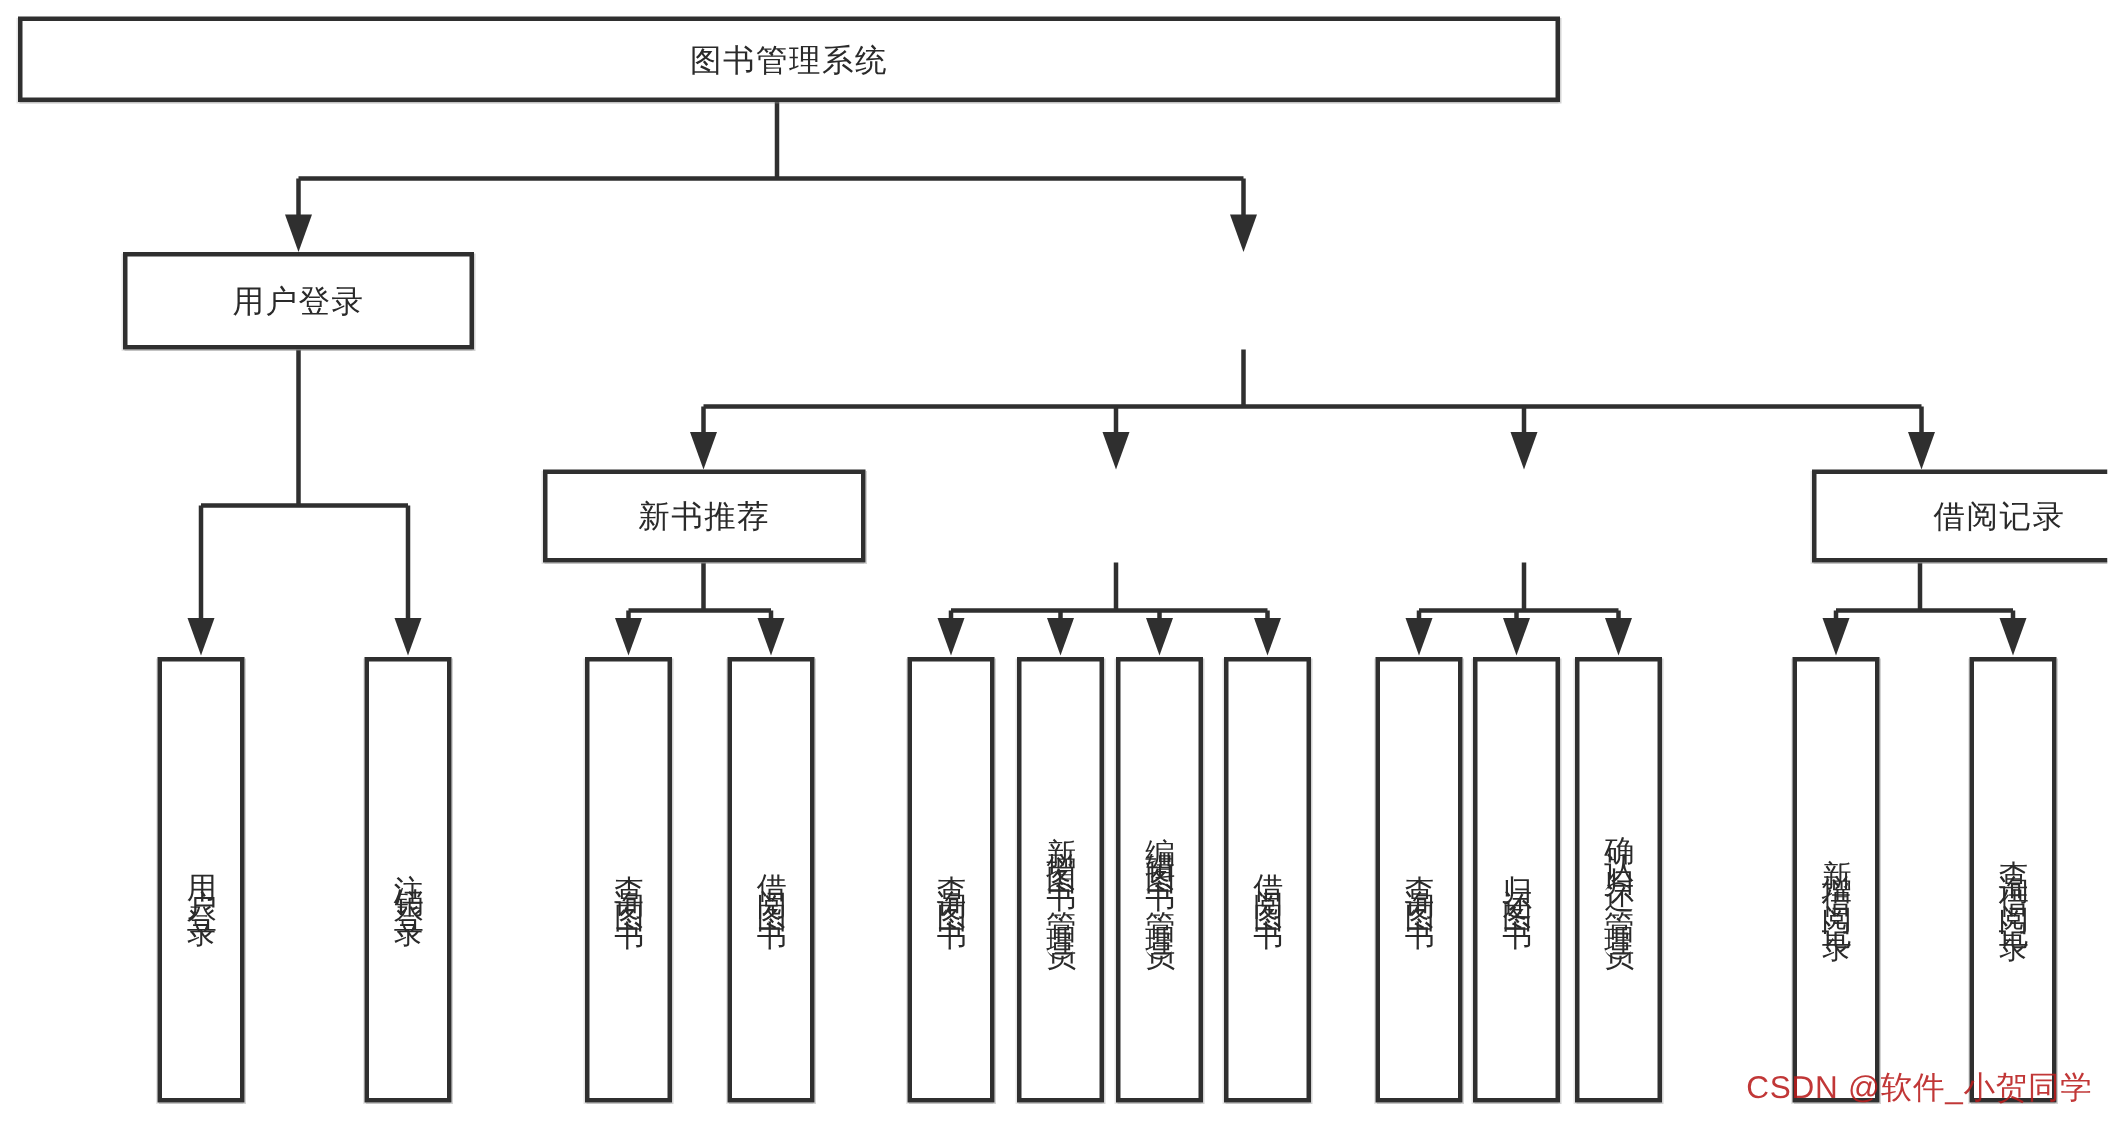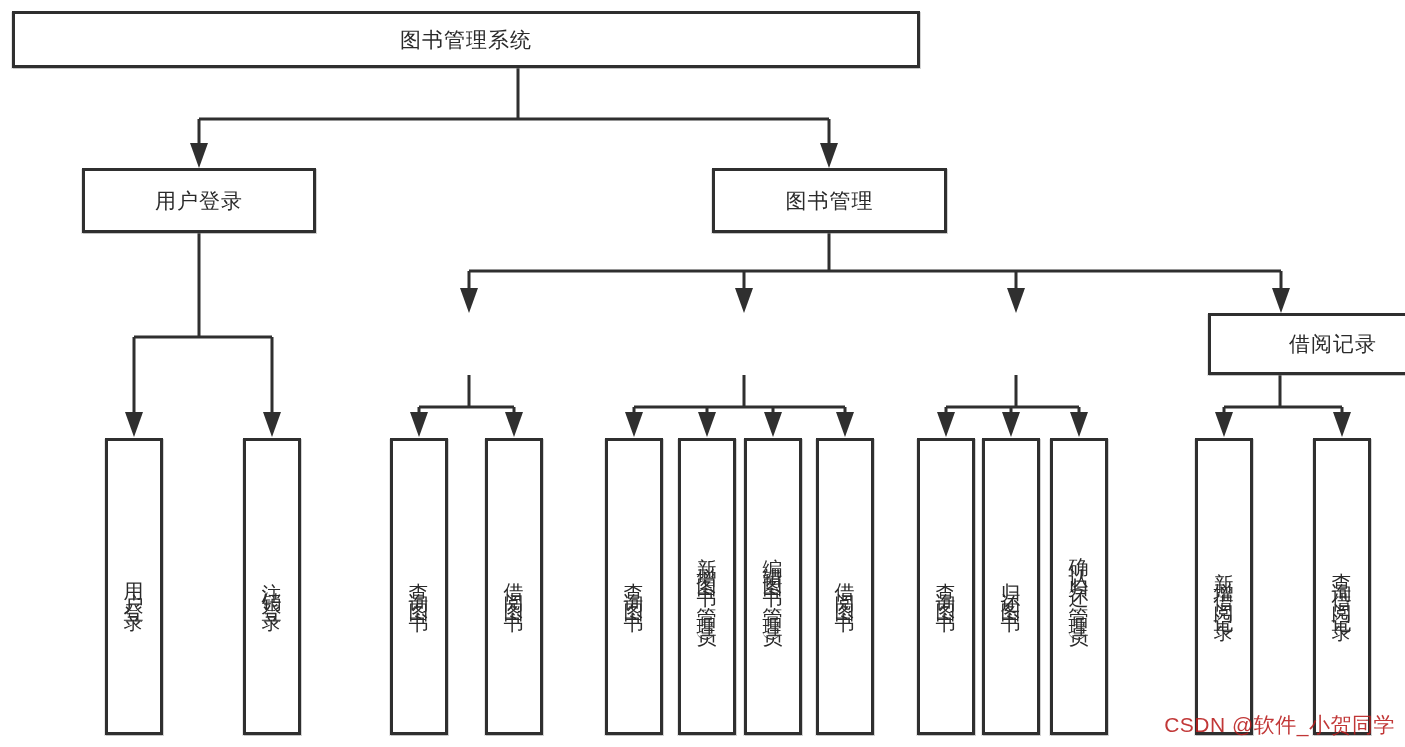--- a/index.html
+++ b/index.html
@@ -72,31 +72,31 @@
       <polygon points="764,412 782,412 773,437"></polygon>
       <polygon points="836,412 854,412 845,437"></polygon>
       <polygon points="937,412 955,412 946,437"></polygon>
       <polygon points="1002,412 1020,412 1011,437"></polygon>
       <polygon points="1070,412 1088,412 1079,437"></polygon>
       <polygon points="1215,412 1233,412 1224,437"></polygon>
       <polygon points="1333,412 1351,412 1342,437"></polygon>
     </g>
   </svg>
 
-  <div class="box" style="left:12px;top:11px;width:908px;height:57px;">
+  <div class="box" style="left:12px;top:11px;width:1028px;height:57px;">
     <span class="h-label">图书管理系统</span>
   </div>
 
   <div class="box" style="left:82px;top:168px;width:234px;height:65px;">
     <span class="h-label">用户登录</span>
   </div>
-  <div class="box" style="left:712px;top:168px;width:235px;height:65px;">
-    <span class="h-label">图书管理</span>
+
+  <div class="box" style="left:362px;top:313px;width:215px;height:62px;">
+    <span class="h-label">新书推荐</span>
   </div>
-
   <div class="box" style="left:1208px;top:313px;width:250px;height:62px;text-align:right;">
     <span class="h-label">借阅记录</span>
   </div>
 
   <div class="box leaf" style="left:105px;top:438px;width:58px;height:297px;">
     <span class="v-label">用户登录</span>
   </div>
   <div class="box leaf" style="left:243px;top:438px;width:58px;height:297px;">
     <span class="v-label">注销登录</span>
   </div>

